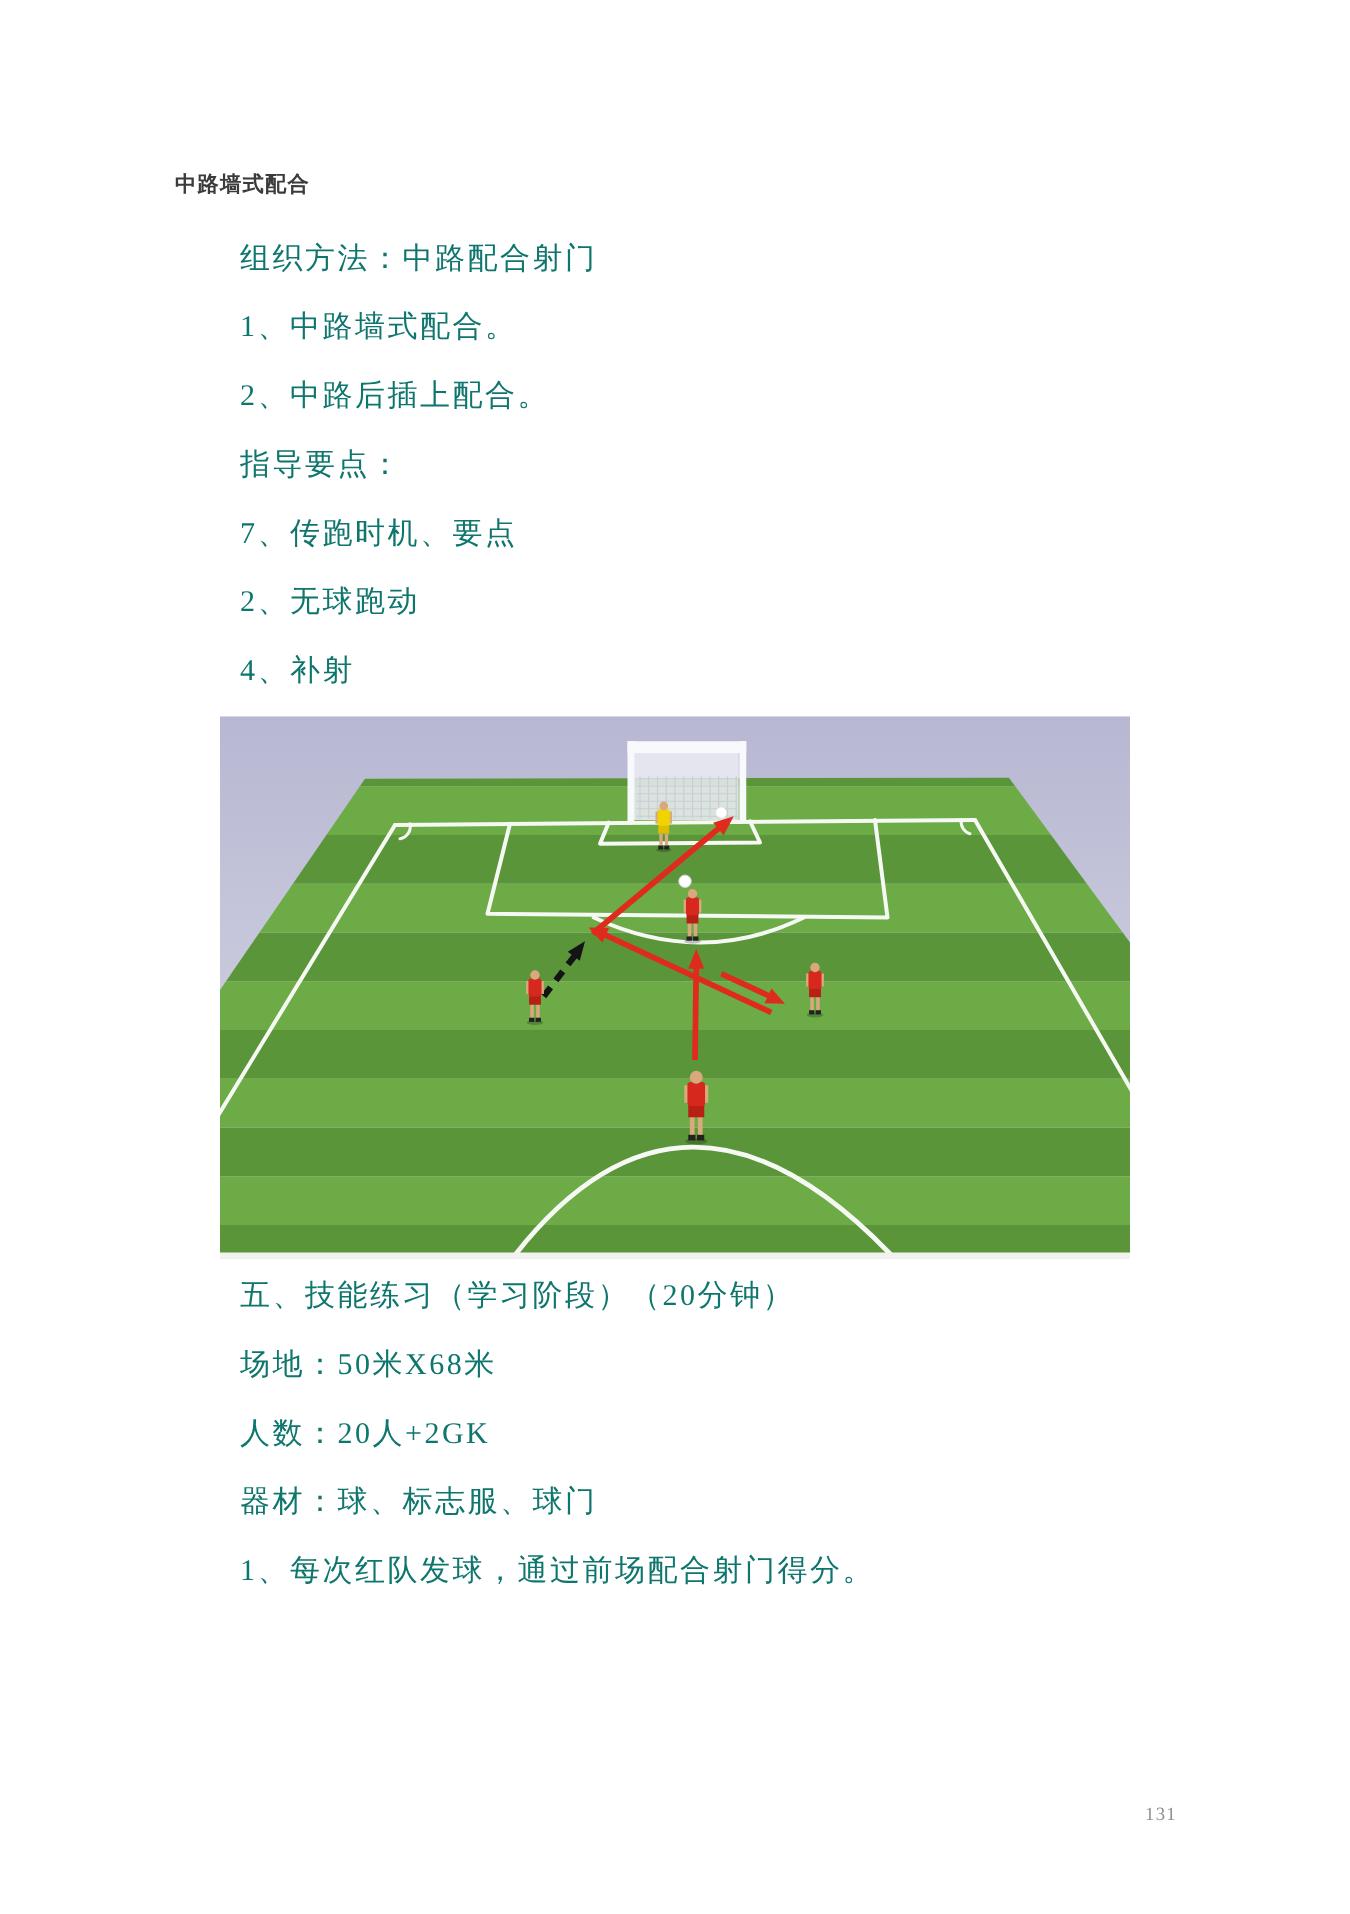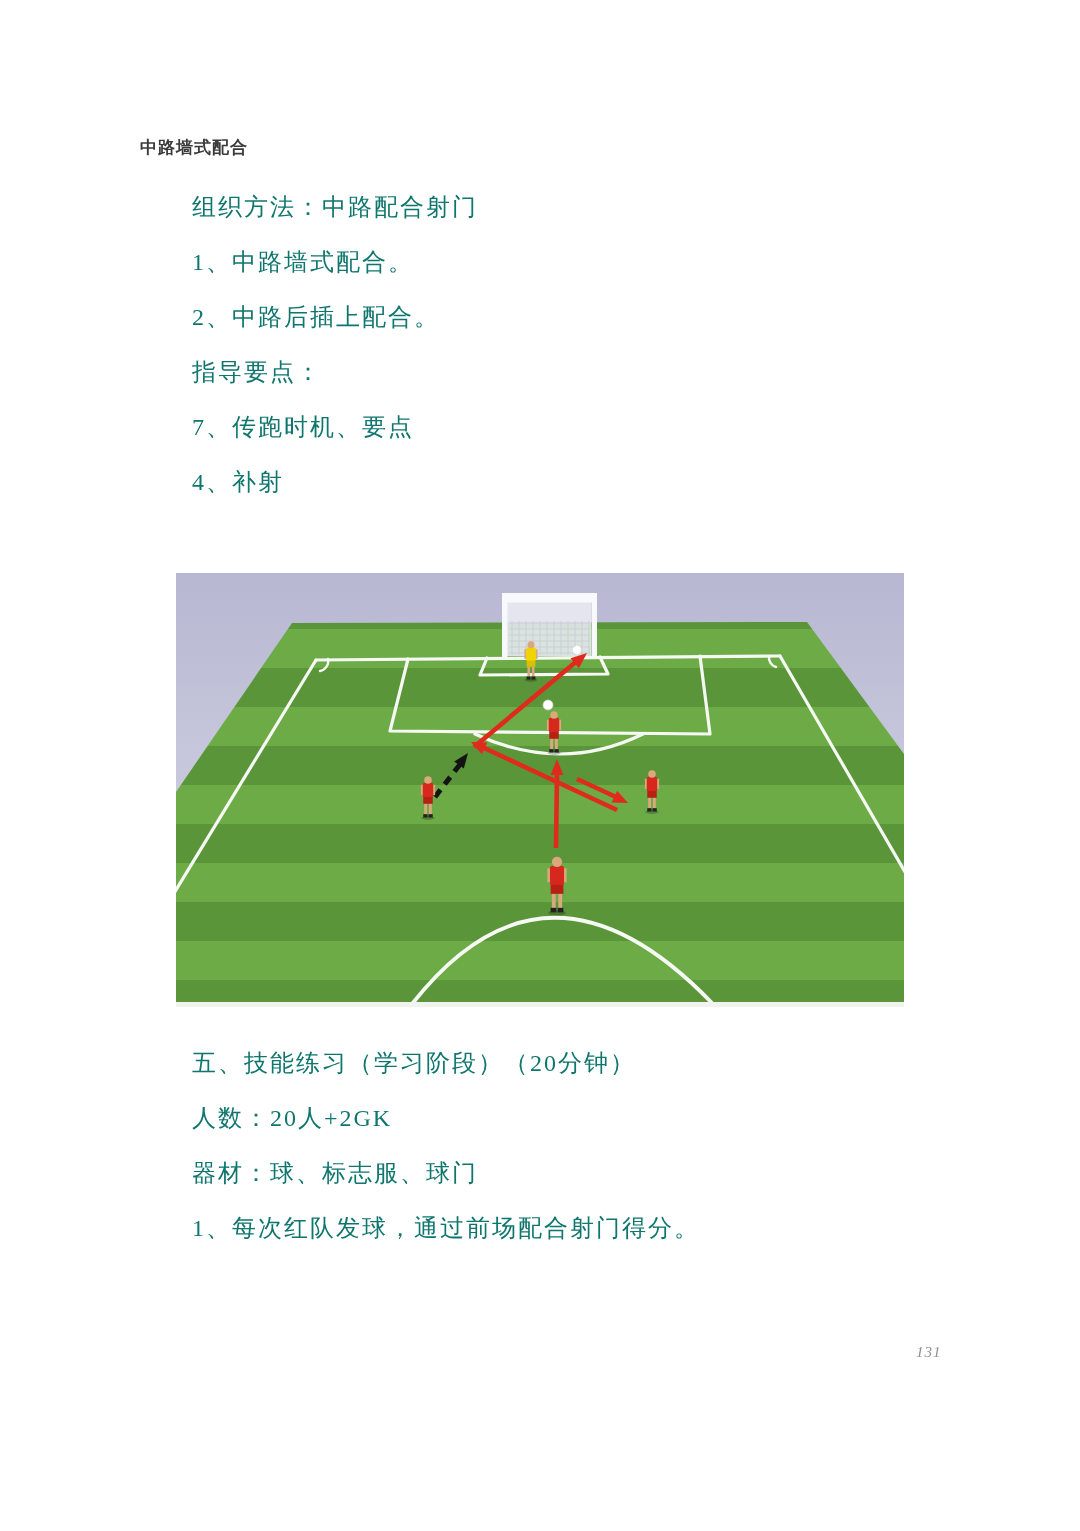--- a/index.html
+++ b/index.html
@@ -12,40 +12,41 @@
   .doc-header{
     position:absolute;left:140px;top:136px;
     font-size:17px;letter-spacing:1px;color:#3b3b3b;font-weight:bold;
   }
   .text-block{position:absolute;left:192px;color:#0f766e;}
   .text-block p{
     margin:0;height:55px;font-size:24px;letter-spacing:2px;
     line-height:30px;white-space:nowrap;
   }
   .block-top{top:192px;}
-  .block-bottom{top:1048px;}
+  .block-bottom{top:1022px;}
   .diagram-wrap{position:absolute;left:176px;top:573px;width:728px;height:434px;}
   .page-number{
-    position:absolute;left:916px;top:1344px;
-    font-size:15px;color:#8f8f8f;letter-spacing:1px;font-style:italic;
+    position:absolute;left:916px;top:1444px;
+    font-size:15px;color:#8f8f8f;letter-spacing:1px;
   }
 </style>
 </head>
 <body>
 
 <div class="page">
 
   <div class="doc-header">中路墙式配合</div>
 
   <div class="text-block block-top">
     <p>组织方法：中路配合射门</p>
     <p>1、中路墙式配合。</p>
     <p>2、中路后插上配合。</p>
     <p>指导要点：</p>
     <p>7、传跑时机、要点</p>
+    <p>2、无球跑动</p>
     <p>4、补射</p>
   </div>
 
   <div class="diagram-wrap">
     <svg width="728" height="434" viewBox="0 0 728 434" xmlns="http://www.w3.org/2000/svg">
       <defs>
         <linearGradient id="skyGrad" x1="0" y1="0" x2="0" y2="1">
           <stop offset="0" stop-color="#b7b7d2"></stop>
           <stop offset="1" stop-color="#dbdbe9"></stop>
         </linearGradient>
@@ -188,20 +189,21 @@
       </g>
 
       <circle cx="372" cy="132" r="5" fill="#ffffff" stroke="#cfcfcf" stroke-width="0.8"></circle>
 
       <rect x="0" y="429" width="728" height="5" fill="#f2f2ef"></rect>
     </svg>
   </div>
 
   <div class="text-block block-bottom">
     <p>五、技能练习（学习阶段）（20分钟）</p>
+    <p>场地：50米X68米</p>
     <p>人数：20人+2GK</p>
     <p>器材：球、标志服、球门</p>
     <p>1、每次红队发球，通过前场配合射门得分。</p>
   </div>
 
   <div class="page-number">131</div>
 
 </div>
 
 </body></html>

